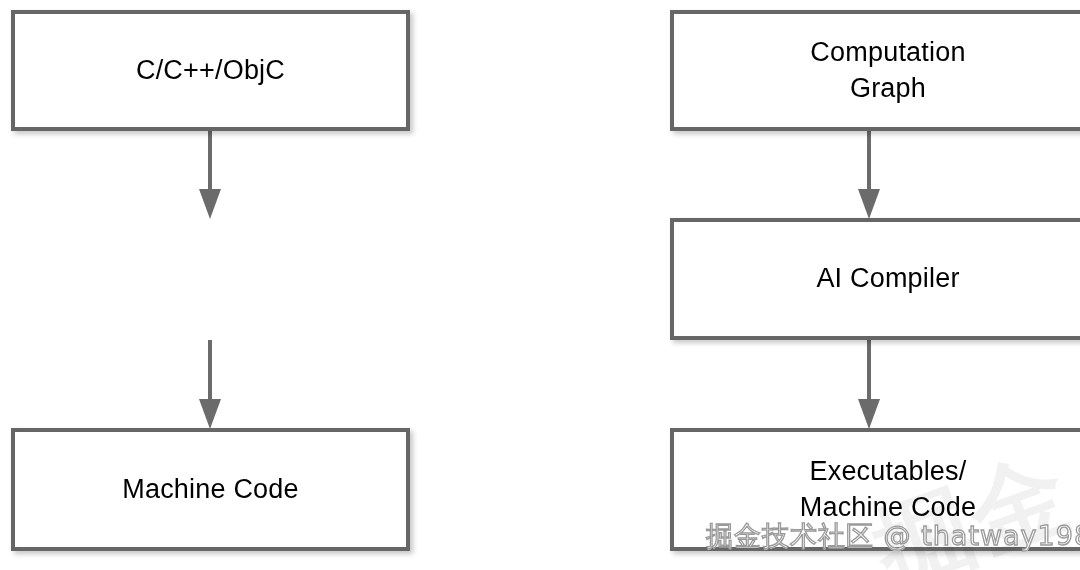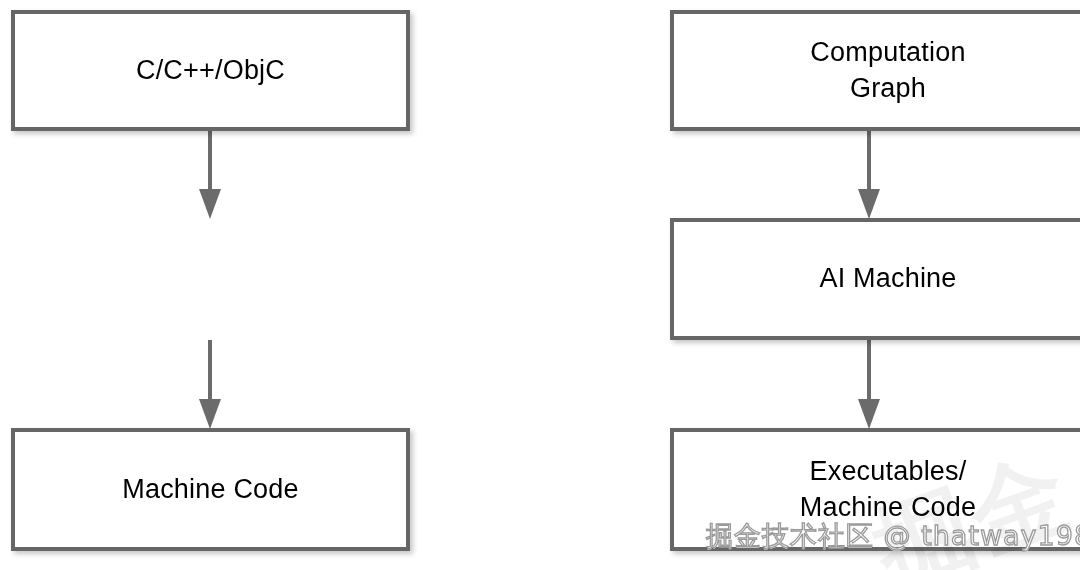--- a/index.html
+++ b/index.html
@@ -153,21 +153,21 @@
     <span class="box-label">Computation
 Graph</span>
   </div>
 
   <div class="arrow arrow-r1">
     <span class="stem"></span>
     <span class="head"></span>
   </div>
 
   <div class="flow-box col-right row-2">
-    <span class="box-label">AI Machine</span>
+    <span class="box-label">AI Compiler</span>
   </div>
 
   <div class="arrow arrow-r2">
     <span class="stem"></span>
     <span class="head"></span>
   </div>
 
   <div class="flow-box col-right row-3">
     <span class="box-label">Executables/
 Machine Code</span>

